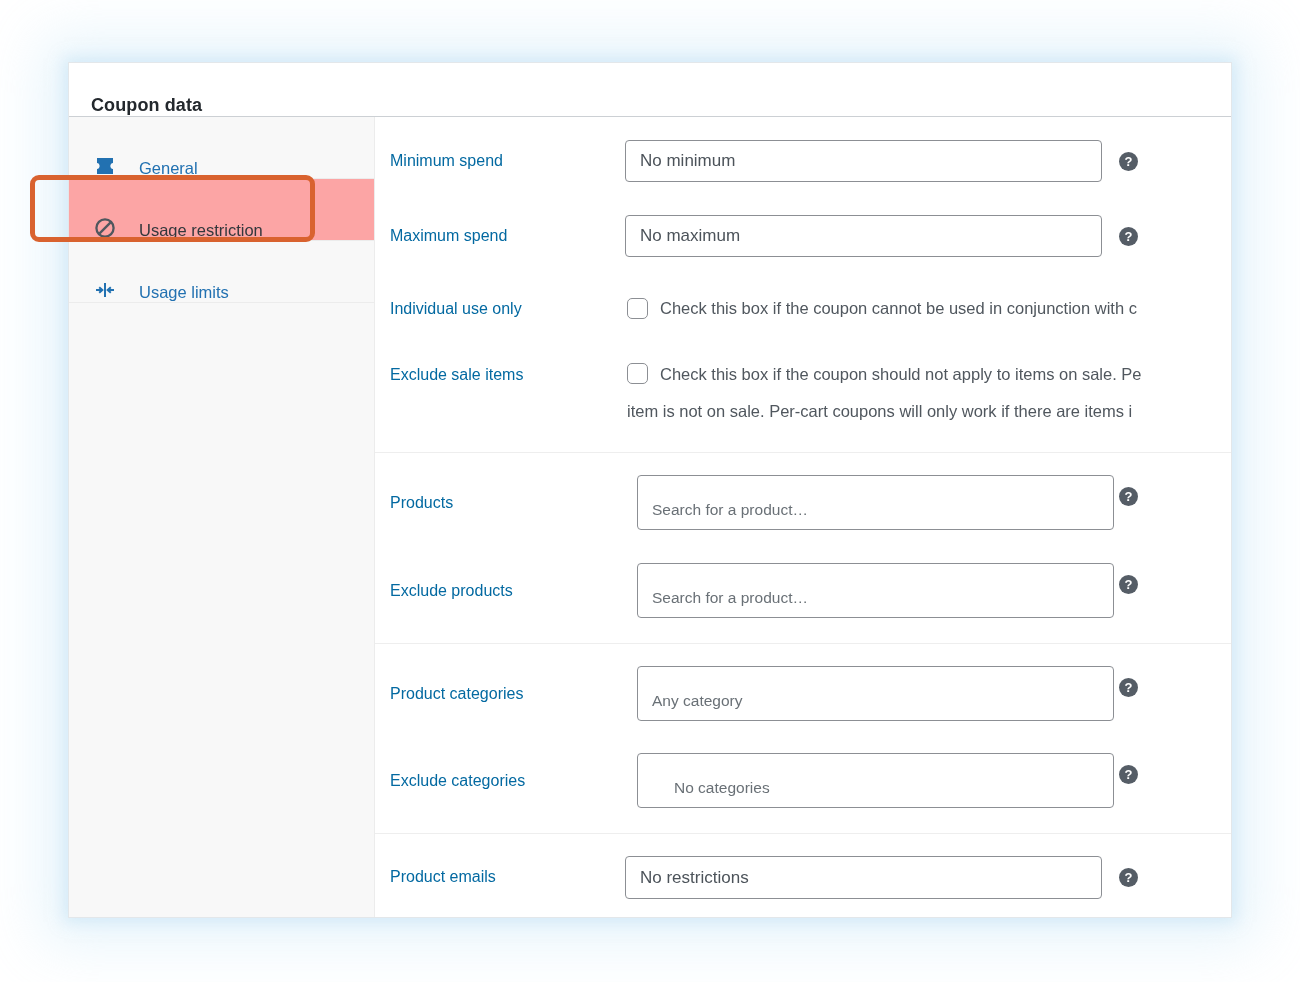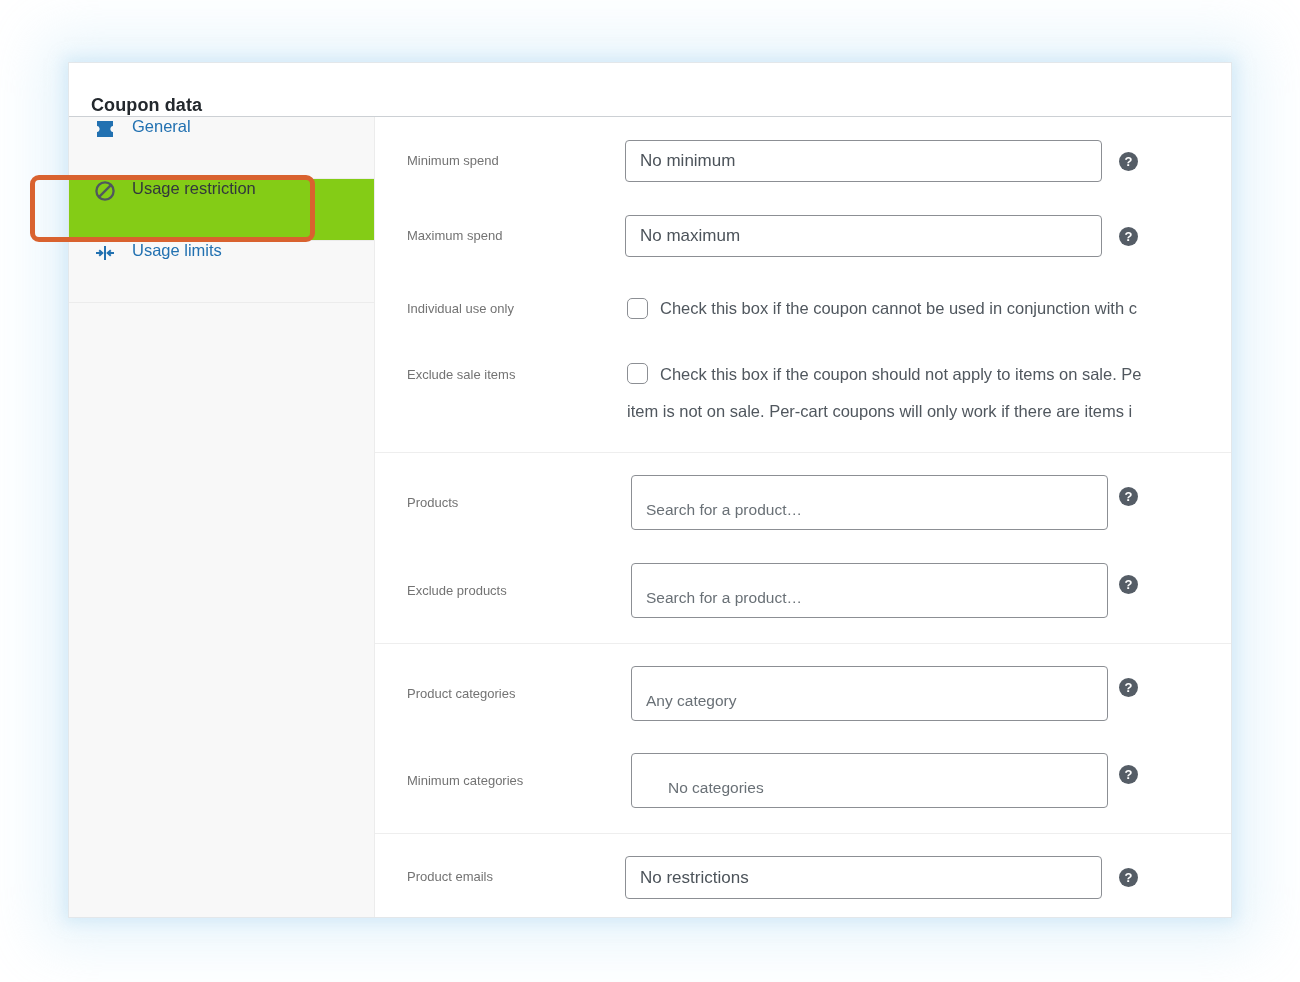--- a/index.html
+++ b/index.html
@@ -11,37 +11,37 @@
          border:1px solid #e3e7ea;box-sizing:border-box;
          box-shadow:0 0 14px 4px rgba(188,222,243,.5),0 0 55px 26px rgba(205,232,248,.45);}
   .panel-header{height:54px;display:flex;align-items:flex-end;padding-left:22px;
                 border-bottom:1px solid #ccd0d4;box-sizing:border-box;}
   .panel-title{font-size:18px;font-weight:700;color:#23282d;margin:0;letter-spacing:.1px;}
   .panel-body{display:flex;height:800px;}
 
   
   .tabs{width:305px;min-width:305px;background:#f8f8f8;border-right:1px solid:#eee;
         border-right:1px solid #ececec;margin:0;padding:0;list-style:none;}
-  .tab{display:flex;align-items:flex-start;gap:15px;height:61px;padding-left:24px;
+  .tab{display:flex;align-items:flex-end;gap:22px;height:61px;padding-left:24px;
        border-bottom:1px solid #ececec;font-size:16.5px;color:#2271b1;cursor:pointer;}
-  .tab.active{background:#84cc16;color:#32373c;}
+  .tab.active{background:#fca5a5;color:#32373c;}
   .tab .icon{width:24px;height:24px;display:inline-flex;align-items:center;justify-content:center;}
   .tab-label{white-space:nowrap;}
 
   
   .content{flex:1;position:relative;background:#fff;overflow:hidden;}
-  .form-label{position:absolute;left:32px;font-size:13px;color:#737373;white-space:nowrap;}
+  .form-label{position:absolute;left:15px;font-size:16px;color:#0369a1;white-space:nowrap;}
   .lh-input{line-height:42px;}
   .lh-select{line-height:55px;}
   .lh-check{line-height:21px;}
   .text-input{position:absolute;left:250px;width:477px;height:42px;border:1px solid #8c8f94;
               border-radius:4px;padding:4px 14px;font-size:17px;color:#3c434a;box-sizing:border-box;
               background:#fff;font-family:"Liberation Sans",sans-serif;outline:none;}
   .text-input::placeholder{color:#4c535a;opacity:1;}
-  .select-box{position:absolute;left:256px;width:477px;height:55px;border:1px solid #8c8f94;
+  .select-box{position:absolute;left:262px;width:477px;height:55px;border:1px solid #8c8f94;
               border-radius:4px;box-sizing:border-box;background:#fff;display:flex;
               align-items:flex-end;padding:0 14px 10px;cursor:text;}
   .select-ph{font-size:15.5px;color:#697076;white-space:nowrap;}
   .checkbox{position:absolute;left:252px;width:21px;height:21px;border:1.5px solid #8c8f94;
             border-radius:5px;background:#fff;box-sizing:border-box;cursor:pointer;}
   .checkbox-text{position:absolute;left:285px;font-size:16.5px;color:#50575e;white-space:nowrap;line-height:21px;text-align:right;}
   .checkbox-text2{position:absolute;left:252px;font-size:16.5px;color:#50575e;white-space:nowrap;line-height:21px;}
   .help-icon{position:absolute;left:744px;width:19px;height:19px;border-radius:50%;
              background:#555d66;color:#fff;font-size:13px;font-weight:700;display:flex;
              align-items:center;justify-content:center;cursor:pointer;user-select:none;}
@@ -131,21 +131,21 @@
         <span class="help-icon" style="top:458px;">?</span>
 
         <div class="divider" style="top:526px;"></div>
 
         <label class="form-label lh-select" style="top:549px;">Product categories</label>
         <div class="select-box" style="top:549px;">
           <span class="select-ph">Any category</span>
         </div>
         <span class="help-icon" style="top:561px;">?</span>
 
-        <label class="form-label lh-select" style="top:636px;">Minimum categories</label>
+        <label class="form-label lh-select" style="top:636px;">Exclude categories</label>
         <div class="select-box" style="top:636px;padding-left:36px;">
           <span class="select-ph">No categories</span>
         </div>
         <span class="help-icon" style="top:648px;">?</span>
 
         <div class="divider" style="top:716px;"></div>
 
         <label class="form-label lh-input" style="top:739px;">Product emails</label>
         <input class="text-input" style="top: 739px; height: 43px;" type="text" placeholder="No restrictions">
         <span class="help-icon" style="top:751px;">?</span>

